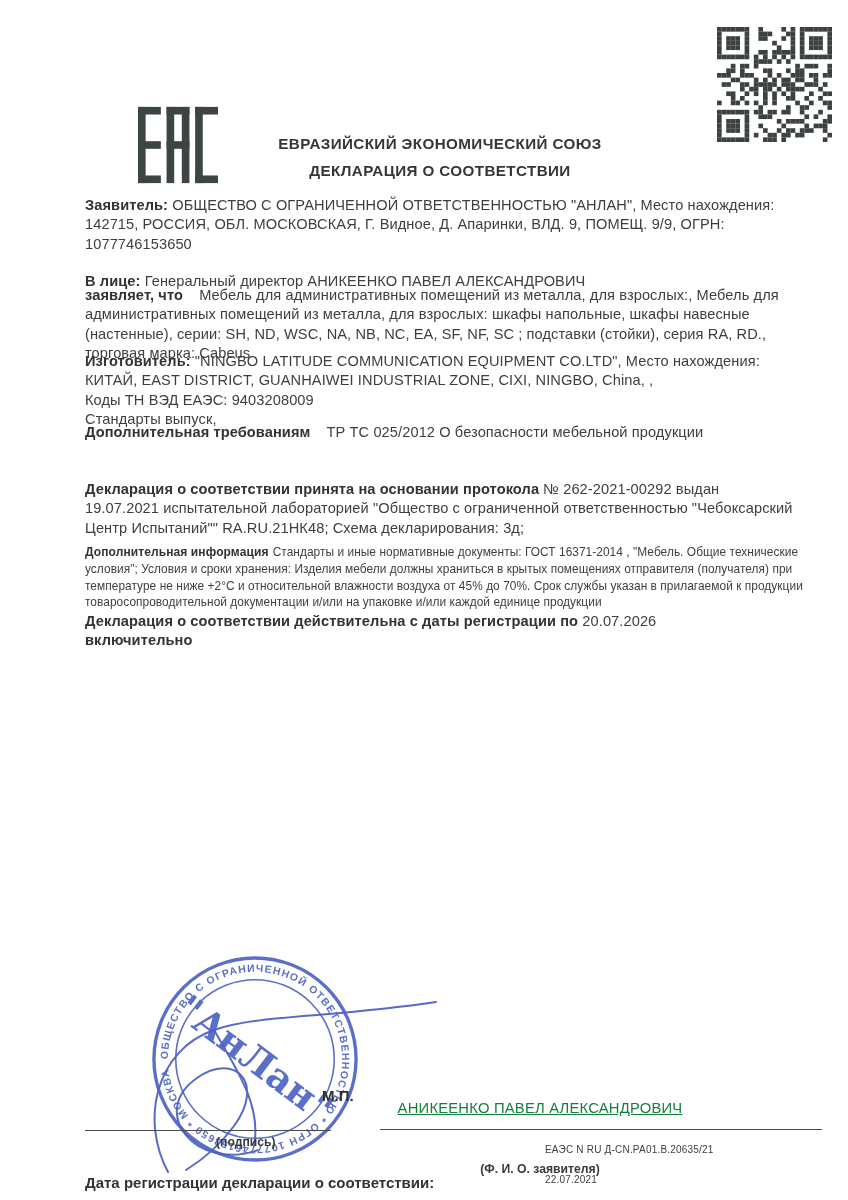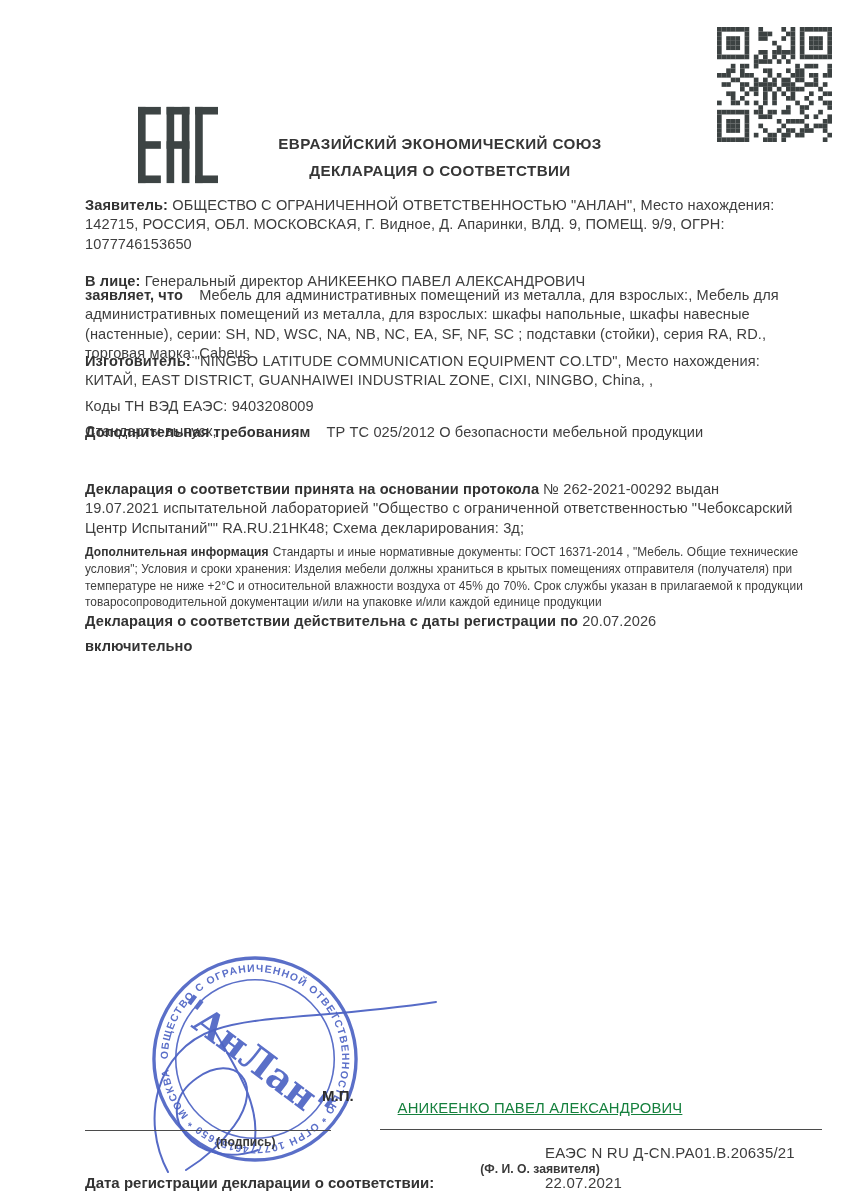--- a/index.html
+++ b/index.html
@@ -7,36 +7,36 @@
     position:relative;width:848px;height:1200px;background:#ffffff;overflow:hidden;
     font-family:"Liberation Sans","DejaVu Sans",sans-serif;color:#3e3e3e;
   }
   .title{position:absolute;left:90px;width:700px;text-align:center;
     font-weight:bold;font-size:15.2px;color:#363636;letter-spacing:0.4px;}
   .para{position:absolute;left:85px;width:712px;font-size:14.6px;line-height:19.4px;letter-spacing:0.1px;}
   .lbl{font-weight:bold;color:#333333;}
   .lbl.gap{margin-right:12px;}
   .small-text{font-size:11.9px;line-height:15.8px;letter-spacing:0.05px;}
   .add-para{line-height:15.8px;width:738px;}
-  .blockline{display:block;margin-top:6px;}
+  .blockline{display:block;}
   .eac{position:absolute;left:138px;top:106px;}
   .qr{position:absolute;left:717px;top:27px;width:115px;height:115px;}
   .stamp{position:absolute;left:148px;top:952px;width:214px;height:214px;opacity:0.92;}
   .sig{position:absolute;left:0;top:940px;width:520px;height:260px;}
   .mp{position:absolute;left:322px;top:1087px;font-weight:bold;font-size:15px;color:#2f2f2f;}
   .name{position:absolute;left:380px;top:1100px;width:320px;text-align:center;
     font-size:14.8px;color:#15803d;letter-spacing:0.2px;text-decoration:underline;}
   .sigline{position:absolute;height:0;border-top:1.6px solid #4b4b4b;}
   .line-left{left:85px;top:1130px;width:246px;}
   .line-right{left:380px;top:1129px;width:442px;}
   .caption{position:absolute;font-size:12.2px;font-weight:bold;color:#3a3a3a;}
   .cap-sign{left:216px;top:1135px;}
   .cap-fio{left:380px;top:1134px;width:320px;text-align:center;margin-top:28px;}
   .reg-label{position:absolute;left:85px;font-size:15px;font-weight:bold;color:#333333;}
-  .reg-value{position:absolute;left:545px;font-size:15px;color:#3d3d3d;letter-spacing:0.2px;}
+  .reg-value{position:absolute;left:545px;font-size:10px;color:#3d3d3d;letter-spacing:0.2px;}
   .row1{top:1144px;}
   .row2{top:1174px;}
 </style>
 </head>
 <body>
 
 <div class="page">
 
   <svg class="eac" width="80" height="78" viewBox="0 0 84 80" aria-label="EAC">
     <g fill="#3d4444">

